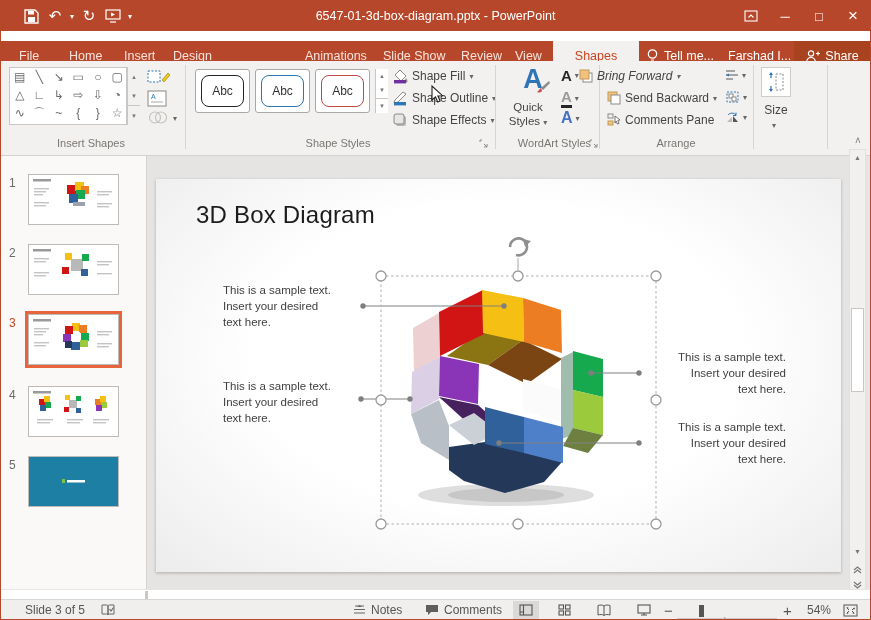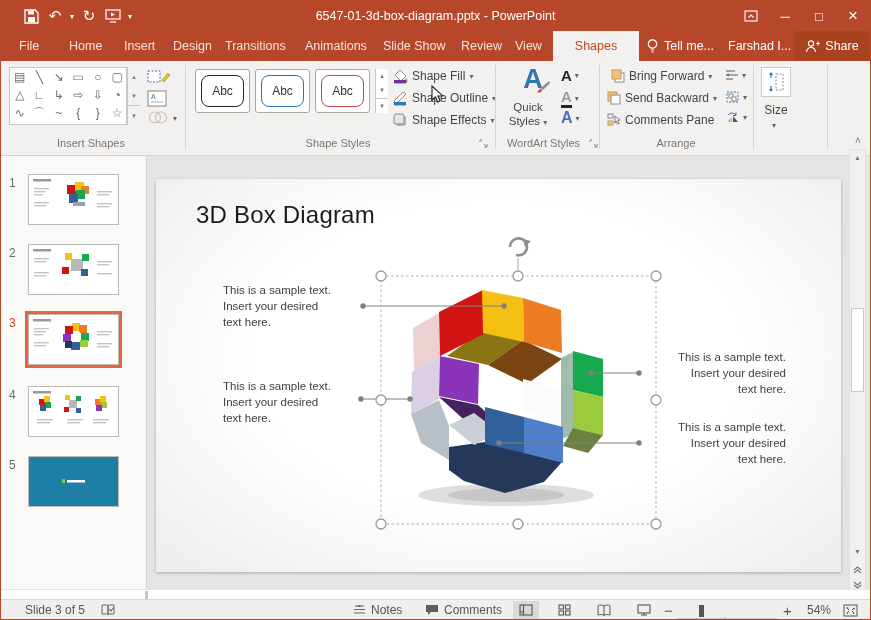--- a/index.html
+++ b/index.html
@@ -12,21 +12,21 @@
   #titlebar { left:0; top:0; width:869px; height:30px; background:#B7472A; color:#fff; }
   .qat { display:flex; align-items:center; gap:0; position:absolute; left:18px; top:3px; height:24px; }
   .qat .btn { width:24px; height:24px; display:flex; align-items:center; justify-content:center; color:#fff; font-size:15px; }
   .qat .mini { font-size:8px; width:10px; }
   #win-title { left:0; right:0; top:0; height:30px; line-height:30px; text-align:center; font-size:12.5px; color:#fff; }
   #ctx-group { left:552px; top:0; width:86px; height:30px; background:#9E3A20; color:#F3D9D1; font-size:11.5px; text-align:center; line-height:30px; }
   .winbtns { position:absolute; right:0; top:0; height:30px; display:flex; }
   .winbtn { width:34px; height:30px; display:flex; align-items:center; justify-content:center; color:#fff; font-size:13px; }
 
   
-  #tabsrow { left:0; top:30px; width:869px; height:30px; background:#B7472A; }
+  #tabsrow { left:0; top:40px; width:869px; height:30px; background:#B7472A; }
   .tab { position:absolute; top:0; height:30px; line-height:30px; color:#F6E3DC; font-size:12.5px; padding:0 10px; }
   .tab.active { background:#F3F1F0; color:#C8441F; text-align:center; }
   #tellme { position:absolute; left:645px; top:0; height:30px; line-height:30px; color:#fff; font-size:12.5px; display:flex; align-items:center; gap:5px; }
   #account { position:absolute; left:727px; top:0; height:30px; line-height:30px; color:#fff; font-size:12.5px; }
   #share { position:absolute; left:793px; top:0; width:76px; height:30px; background:#A8421F; color:#fff; display:flex; align-items:center; justify-content:center; gap:5px; font-size:12.5px; }
 
   
   #ribbon { left:0; top:60px; width:869px; height:95px; background:#F3F1F0; border-bottom:1px solid #D5D2CF; }
   .gsep { position:absolute; top:4px; width:1px; height:84px; background:#D8D4D1; }
   .glabel { position:absolute; top:76px; font-size:11px; color:#7A7672; text-align:center; }
@@ -125,21 +125,20 @@
           <span>×</span>
         </div>
     </div>
   </div>
 
   <div class="abs" id="tabsrow">
     <div class="tab" style="left:8px;">File</div>
     <div class="tab" style="left:58px;">Home</div>
     <div class="tab" style="left:113px;">Insert</div>
     <div class="tab" style="left:162px;">Design</div>
-    <div class="tab" style="left:214px;">Transitions</div>
     <div class="tab" style="left:294px;">Animations</div>
     <div class="tab" style="left:372px;">Slide Show</div>
     <div class="tab" style="left:450px;">Review</div>
     <div class="tab" style="left:504px;">View</div>
     <div class="tab active" style="left:552px; width:86px; padding:0;">Shapes</div>
     <div id="tellme">
       <svg width="13" height="16" viewBox="0 0 13 16">
           <circle cx="6.5" cy="6" r="4.2" fill="none" stroke="#fff" stroke-width="1.2"></circle>
           <path d="M5 12h3M5.5 14h2" stroke="#fff" stroke-width="1.2"></path>
         </svg>
@@ -282,29 +281,29 @@
         <span class="dd">▾</span>
     </div>
     <div class="miniA" style="left:560px; top:27px;">
       <span style="font-size:15px; font-weight:bold; color:#9a9a9a; border-bottom:3px solid #262626;">A</span>
         <span class="dd">▾</span>
     </div>
     <div class="miniA" style="left:560px; top:48px;">
       <span style="font-size:16px; font-weight:bold; color:#4472C4;">A</span>
         <span class="dd">▾</span>
     </div>
-    <div class="glabel" style="left:495px; width:95px;">WordArt Styles</div>
+    <div class="glabel" style="left:495px; width:95px;text-align:right;">WordArt Styles</div>
     <div class="launcher" style="left:588px;">
       <svg width="9" height="9" viewBox="0 0 9 9">
           <path d="M1 3V1h2M5 5l3 3M8 5v3H5" fill="none" stroke="#8a8a8a" stroke-width="1"></path>
         </svg>
     </div>
     <div class="gsep" style="left:598px;"></div>
 
-    <div class="ribrow" style="left:610px; top:6px;">
+    <div class="ribrow" style="left:578px; top:6px;font-style:italic;">
       <svg width="14" height="14" viewBox="0 0 14 14">
           <rect x="4" y="4" width="9" height="9" fill="#fff" stroke="#8a8a8a"></rect>
           <rect x="1" y="1" width="9" height="9" fill="#F2C17D" stroke="#C29A56"></rect>
         </svg>
       <span>Bring Forward</span>
         <span class="dd">▾</span>
     </div>
     <div class="ribrow" style="left:606px; top:28px;text-align:center;">
       <svg width="14" height="14" viewBox="0 0 14 14">
           <rect x="1" y="1" width="9" height="9" fill="#F2C17D" stroke="#C29A56"></rect>

